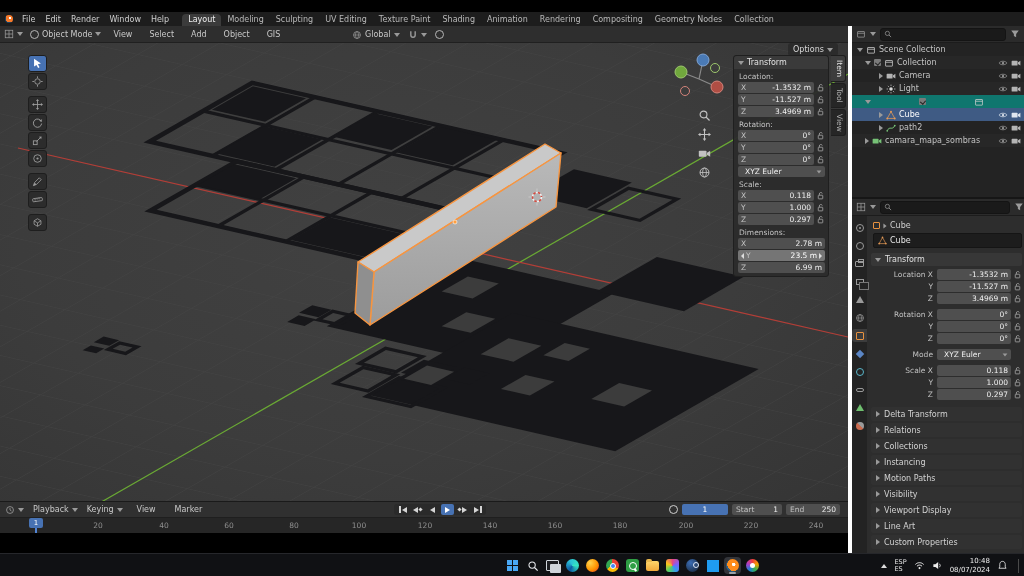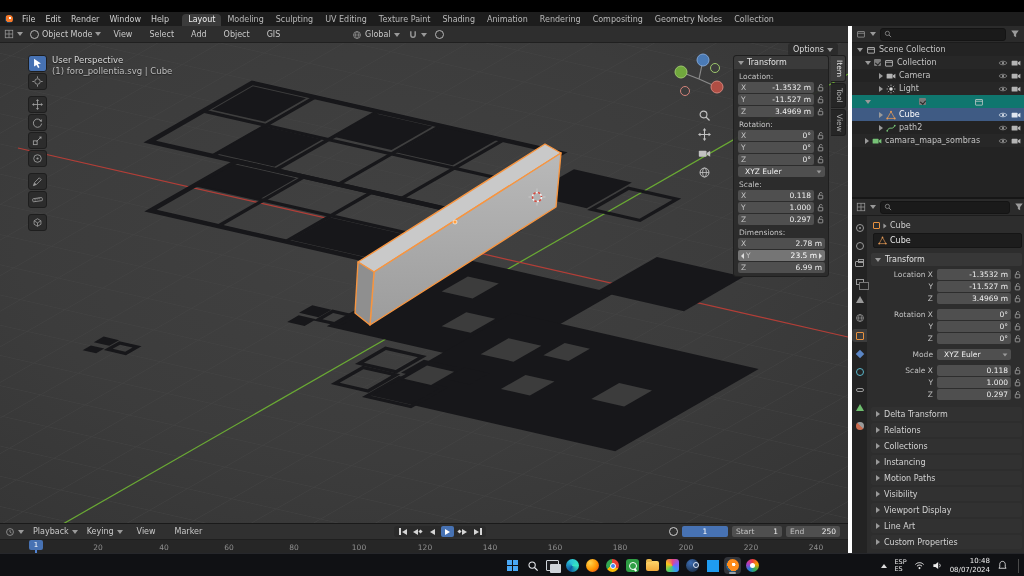--- a/index.html
+++ b/index.html
@@ -71,21 +71,21 @@
   .fld .val{margin-left:auto;white-space:nowrap;}
   .fld.dd .val{margin-left:4px;} .fld.dd .car-d{margin-left:auto;transform:scale(.8);}
   .fld.hl{background:#757575;color:#fff;}
   .fld .arr-l{width:0;height:0;border-top:3px solid transparent;border-bottom:3px solid transparent;border-right:3px solid #ddd;margin-right:2px;}
   .fld .arr-r{width:0;height:0;border-top:3px solid transparent;border-bottom:3px solid transparent;border-left:3px solid #ddd;margin-left:2px;}
   #region-tabs{position:absolute;left:831px;top:12px;width:15px;display:flex;flex-direction:column;gap:1px;}
   .rtab{writing-mode:vertical-rl;font-size:7.5px;color:#b5b5b5;background:#262626;border:1px solid #1e1e1e;border-left:none;border-radius:0 3px 3px 0;padding:4px 1px;text-align:center;}
   .rtab.active{background:#3d3d3d;color:#e8e8e8;}
 
   
-  #timeline{left:0;top:523px;width:848px;height:30px;background:#262626;border-top:1px solid #1a1a1a;}
+  #timeline{left:0;top:501px;width:848px;height:30px;background:#262626;border-top:1px solid #1a1a1a;}
   #tl-header{position:absolute;left:0;top:0;width:848px;height:15px;background:#303030;display:flex;align-items:center;gap:9px;padding-left:5px;box-sizing:border-box;font-size:8px;}
   #tl-controls{position:absolute;left:394px;top:2px;display:flex;gap:2px;align-items:center;background:#2a2a2a;border-radius:3px;padding:0 2px;height:11px;}
   .pb{width:13px;height:11px;display:flex;align-items:center;justify-content:center;gap:1px;color:#d5d5d5;border-radius:2px;}
   .pb.play{background:#4772b3;color:#fff;}
   .tri-r{width:0;height:0;border-top:3.5px solid transparent;border-bottom:3.5px solid transparent;border-left:5px solid currentColor;}
   .tri-l{width:0;height:0;border-top:3.5px solid transparent;border-bottom:3.5px solid transparent;border-right:5px solid currentColor;}
   .barv{width:2px;height:7px;background:currentColor;}
   .kdot{width:3px;height:3px;background:currentColor;transform:rotate(45deg);}
   #tl-right{position:absolute;right:8px;top:2px;display:flex;gap:4px;align-items:center;height:11px;font-size:7.5px;}
   .tl-fld{background:#4f4f4f;border-radius:2px;height:11px;display:flex;align-items:center;justify-content:space-between;padding:0 4px;color:#ededed;}
@@ -435,24 +435,20 @@
         <polygon points="358,219 374,229 370,282 355,270" fill="#8f8f8f" stroke="#f79540" stroke-width="1.4" stroke-linejoin="round"></polygon>
         <circle cx="455" cy="179" r="2" fill="#ff9f40" stroke="#fff" stroke-width=".6"></circle>
       </g>
       <g transform="translate(537,154)">
         <circle r="4.5" fill="none" stroke="#f0f0f0" stroke-width="1.6" stroke-dasharray="2.4 2.4"></circle>
         <circle r="4.5" fill="none" stroke="#d84a3f" stroke-width="1.6" stroke-dasharray="2.4 2.4" stroke-dashoffset="2.4"></circle>
         <path d="M0 -8.5 V-5.5 M0 8.5 V5.5 M-8.5 0 H-5.5 M8.5 0 H5.5" stroke="#c8c8c8" stroke-width="1"></path>
       </g>
     </svg>
 
-    <div class="overlaytxt">
-      <div>User Perspective</div>
-      <div class="l2">(1) foro_pollentia.svg | Cube</div>
-    </div>
 
     <div id="vp-toolbar">
       <span class="tool-btn active">
           <svg class="ic" width="11" height="11" style="color:#fff">
             <use href="#i-cursor"></use>
           </svg>
         </span>
       <span class="tool-btn">
           <svg class="ic" width="11" height="11">
             <use href="#i-cursor3d"></use>

